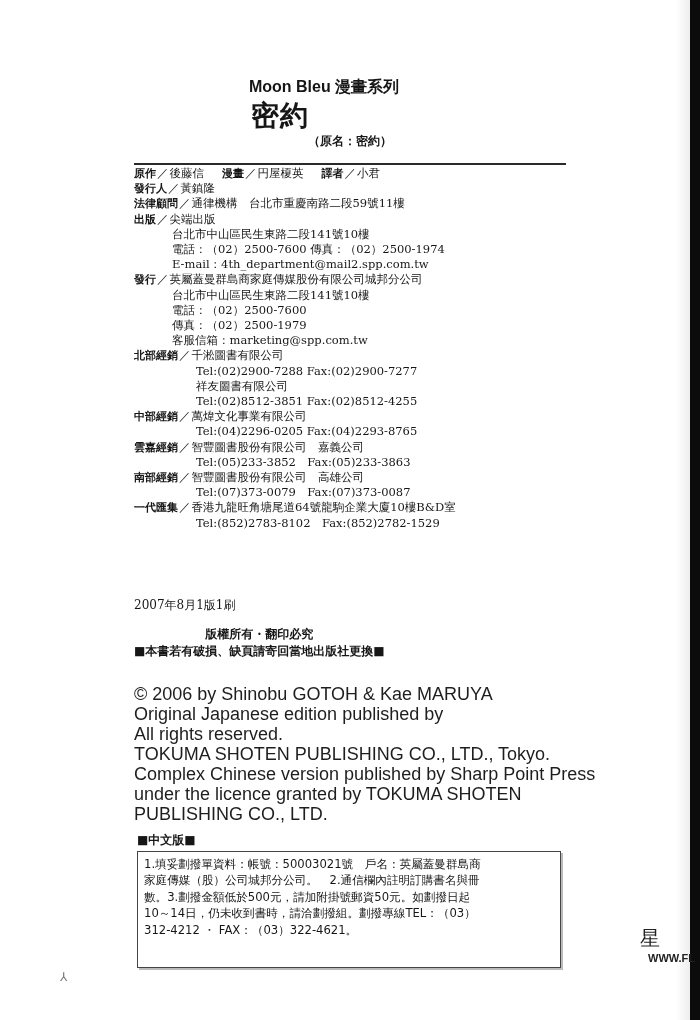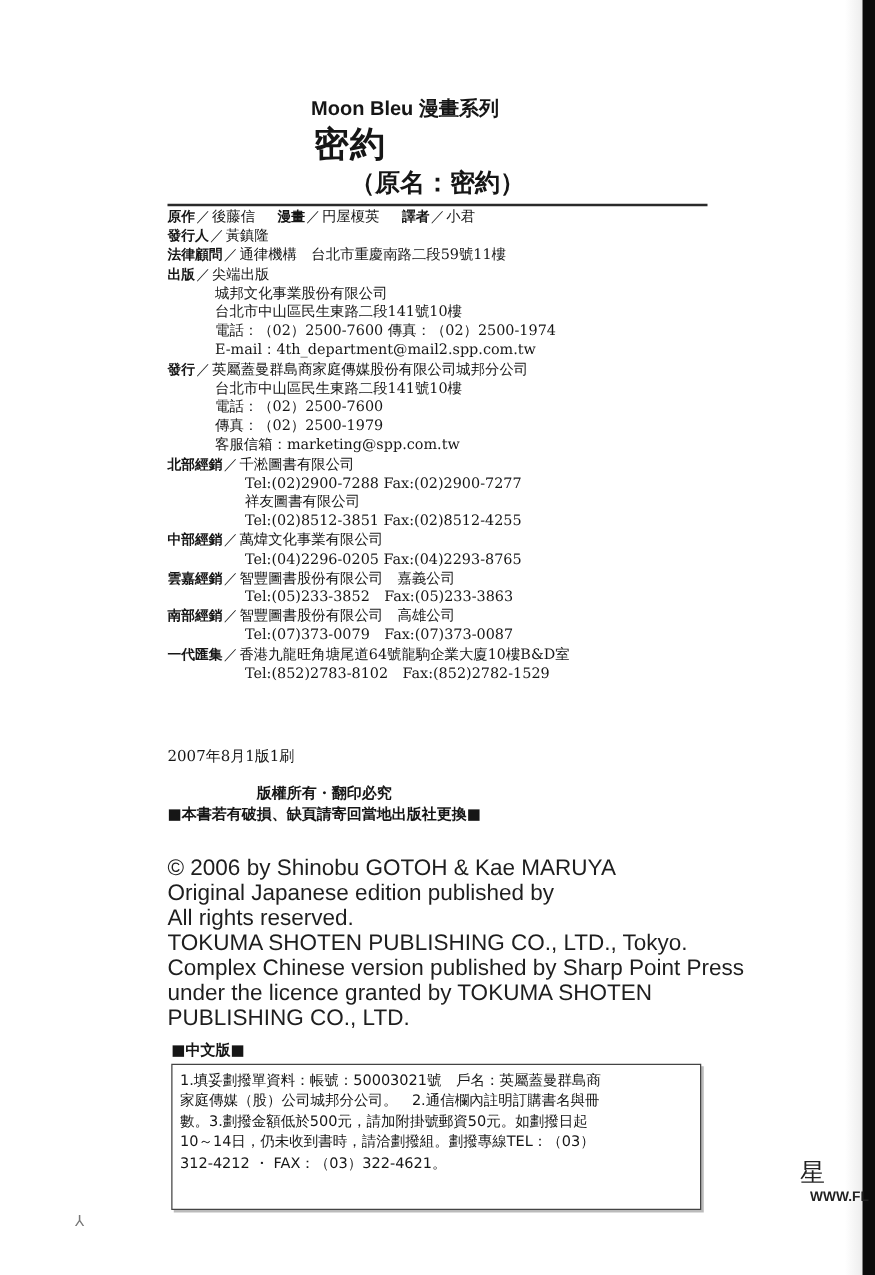--- a/index.html
+++ b/index.html
@@ -20,21 +20,21 @@
       position: absolute; top: 77px; left: 0; width: 648px; text-align: center;
       font-family: "Liberation Sans", sans-serif; font-size: 16px; font-weight: bold;
     }
     .title {
       position: absolute; top: 97px; left: 0; width: 560px; text-align: center;
       font-family: "DejaVu Sans", sans-serif; font-size: 28px; font-weight: bold;
       letter-spacing: 1px;
     }
     .orig {
       position: absolute; top: 133px; left: 0; width: 700px; text-align: center;
-      font-family: "DejaVu Sans", sans-serif; font-size: 20px; font-weight: bold;
+      font-family: "DejaVu Sans", sans-serif; font-size: 12px; font-weight: bold;
     }
     .rule {
       position: absolute; top: 163px; left: 134px; width: 432px; height: 2px;
       background: #2a2a2a;
     }
     .credits {
       position: absolute; top: 166px; left: 134px; width: 450px;
       font-size: 11.5px; line-height: 15.2px;
     }
     .row { display: flex; white-space: nowrap; }
@@ -115,21 +115,20 @@
   <div class="row">
     <span class="lbl">法律顧問</span>
       <span class="sep">／</span>
       <span>通律機構　台北市重慶南路二段59號11樓</span>
   </div>
   <div class="row">
     <span class="lbl">出版</span>
       <span class="sep">／</span>
       <span>尖端出版</span>
   </div>
-  <div class="indent">城邦文化事業股份有限公司</div>
   <div class="indent">台北市中山區民生東路二段141號10樓</div>
   <div class="indent">電話：（02）2500-7600 傳真：（02）2500-1974</div>
   <div class="indent">E-mail：4th_department@mail2.spp.com.tw</div>
   <div class="row">
     <span class="lbl">發行</span>
       <span class="sep">／</span>
       <span>英屬蓋曼群島商家庭傳媒股份有限公司城邦分公司</span>
   </div>
   <div class="indent">台北市中山區民生東路二段141號10樓</div>
   <div class="indent">電話：（02）2500-7600</div>

